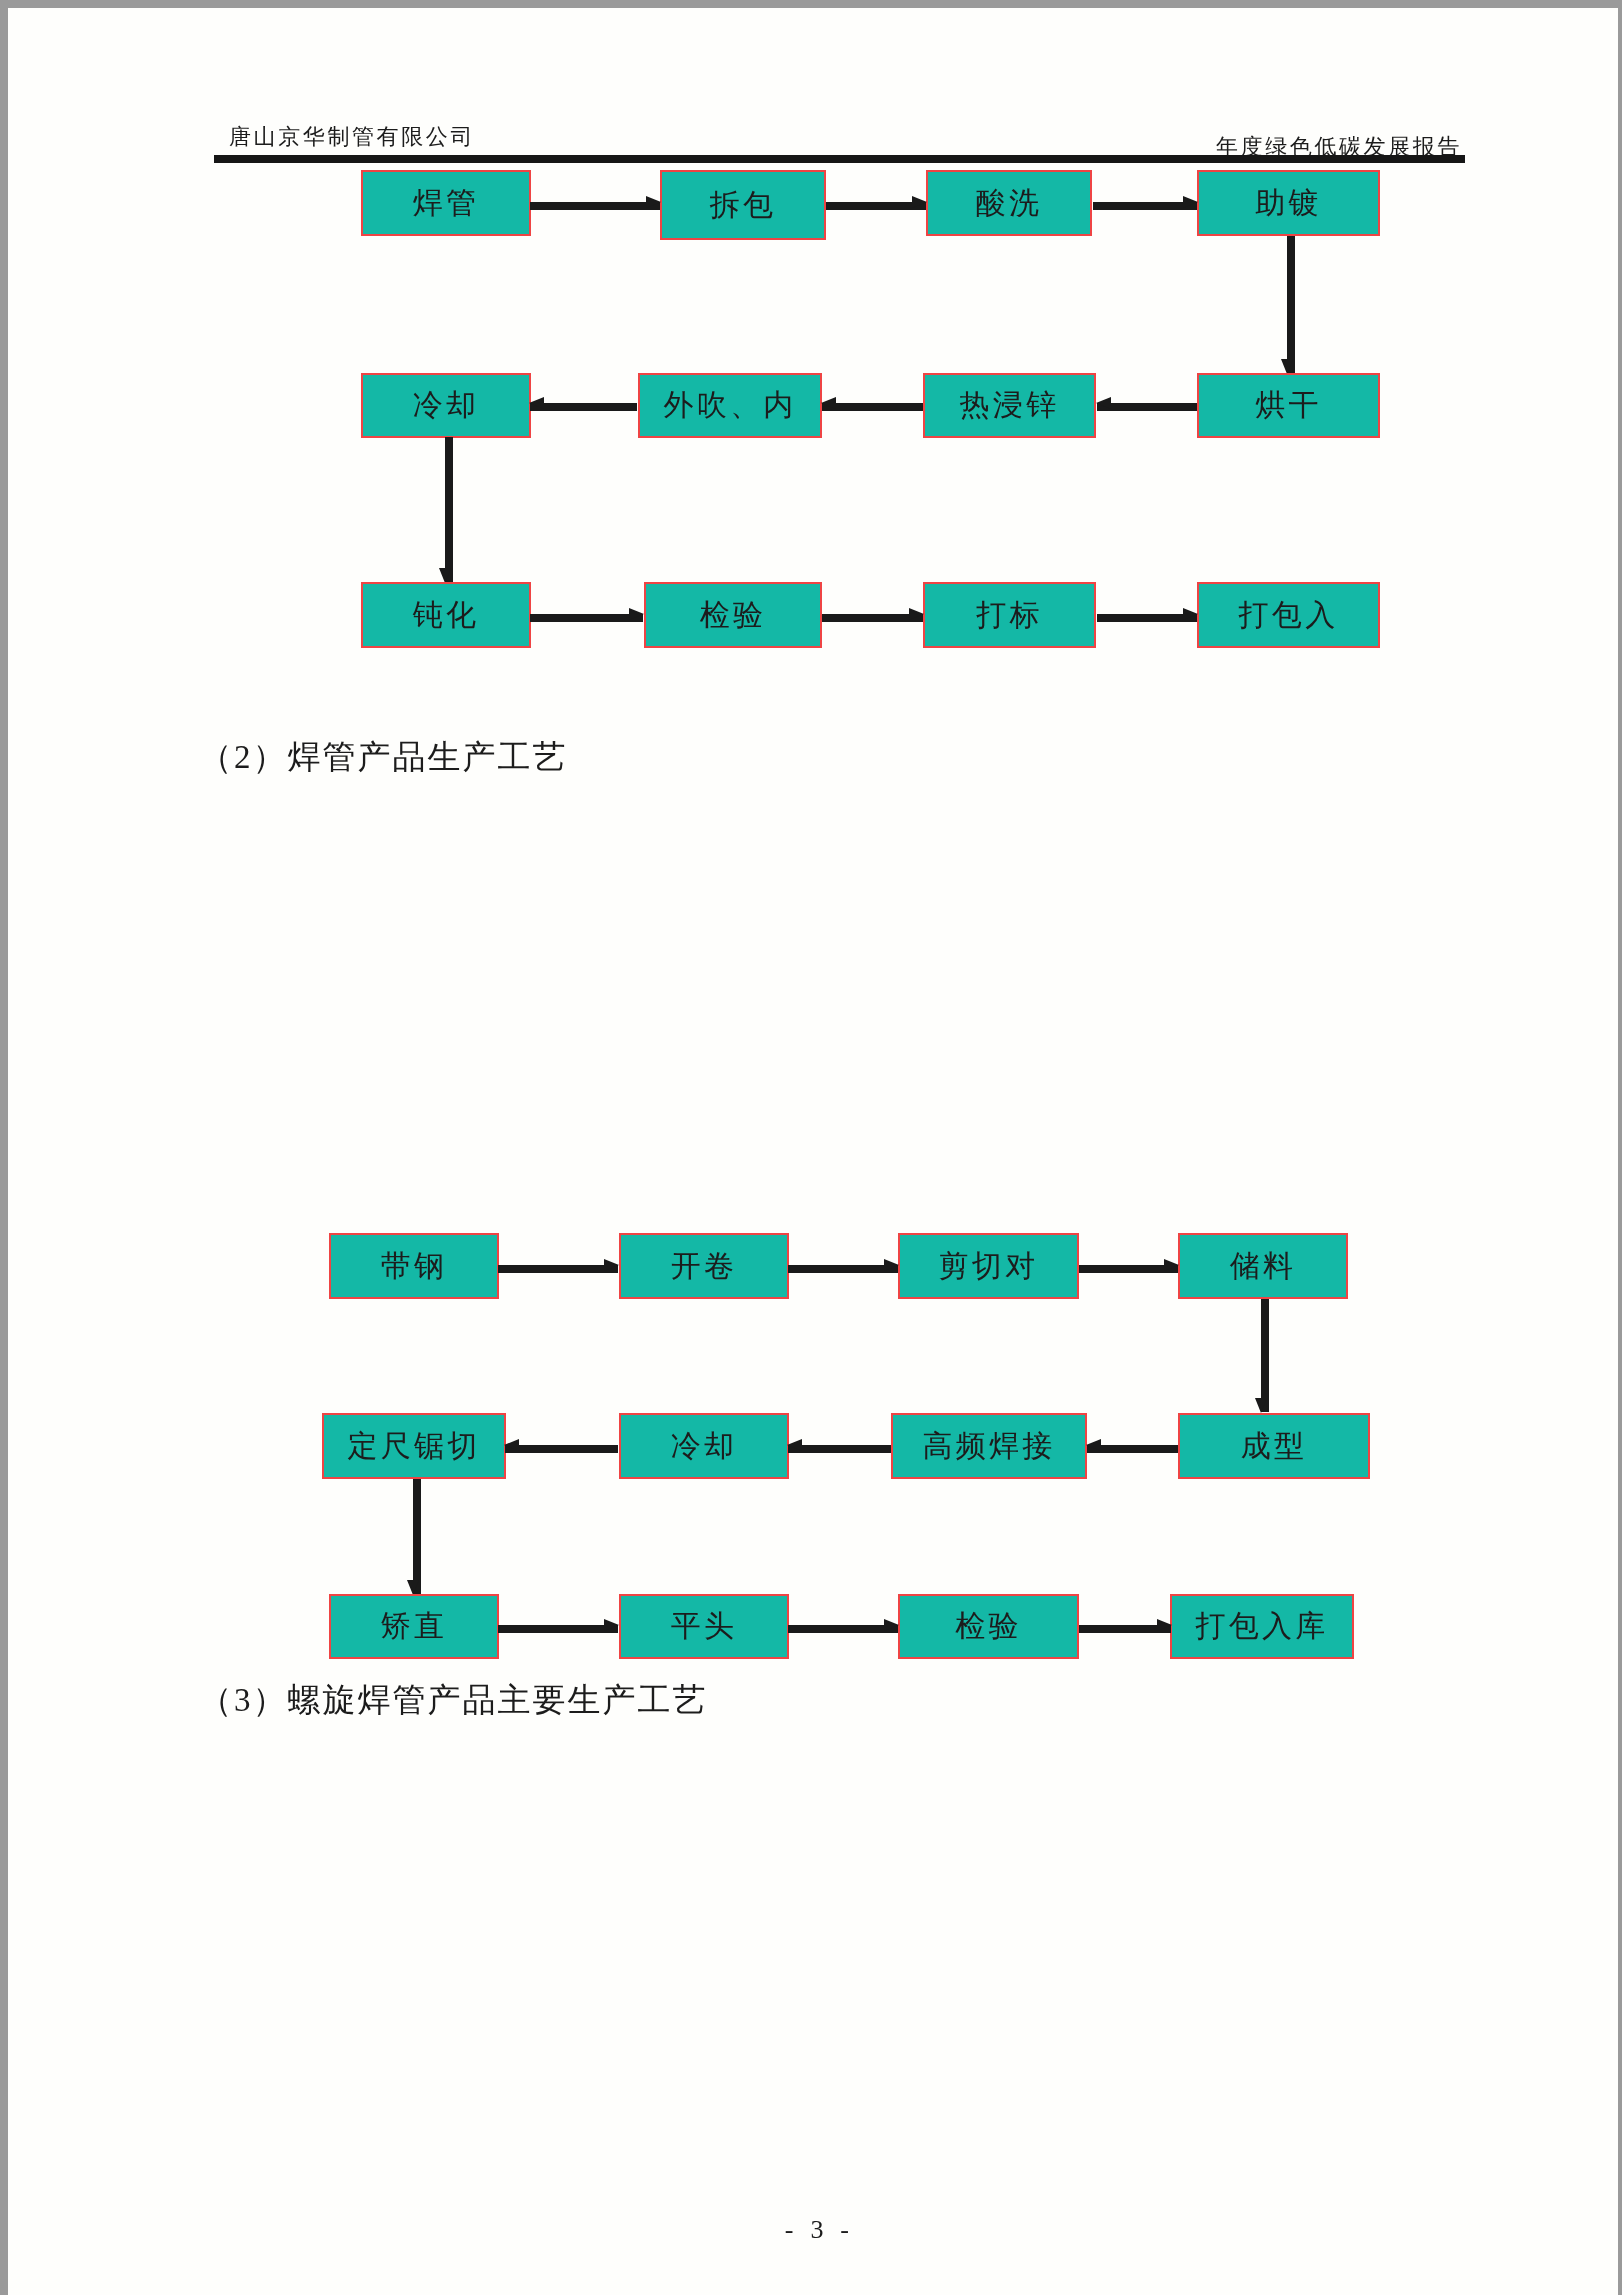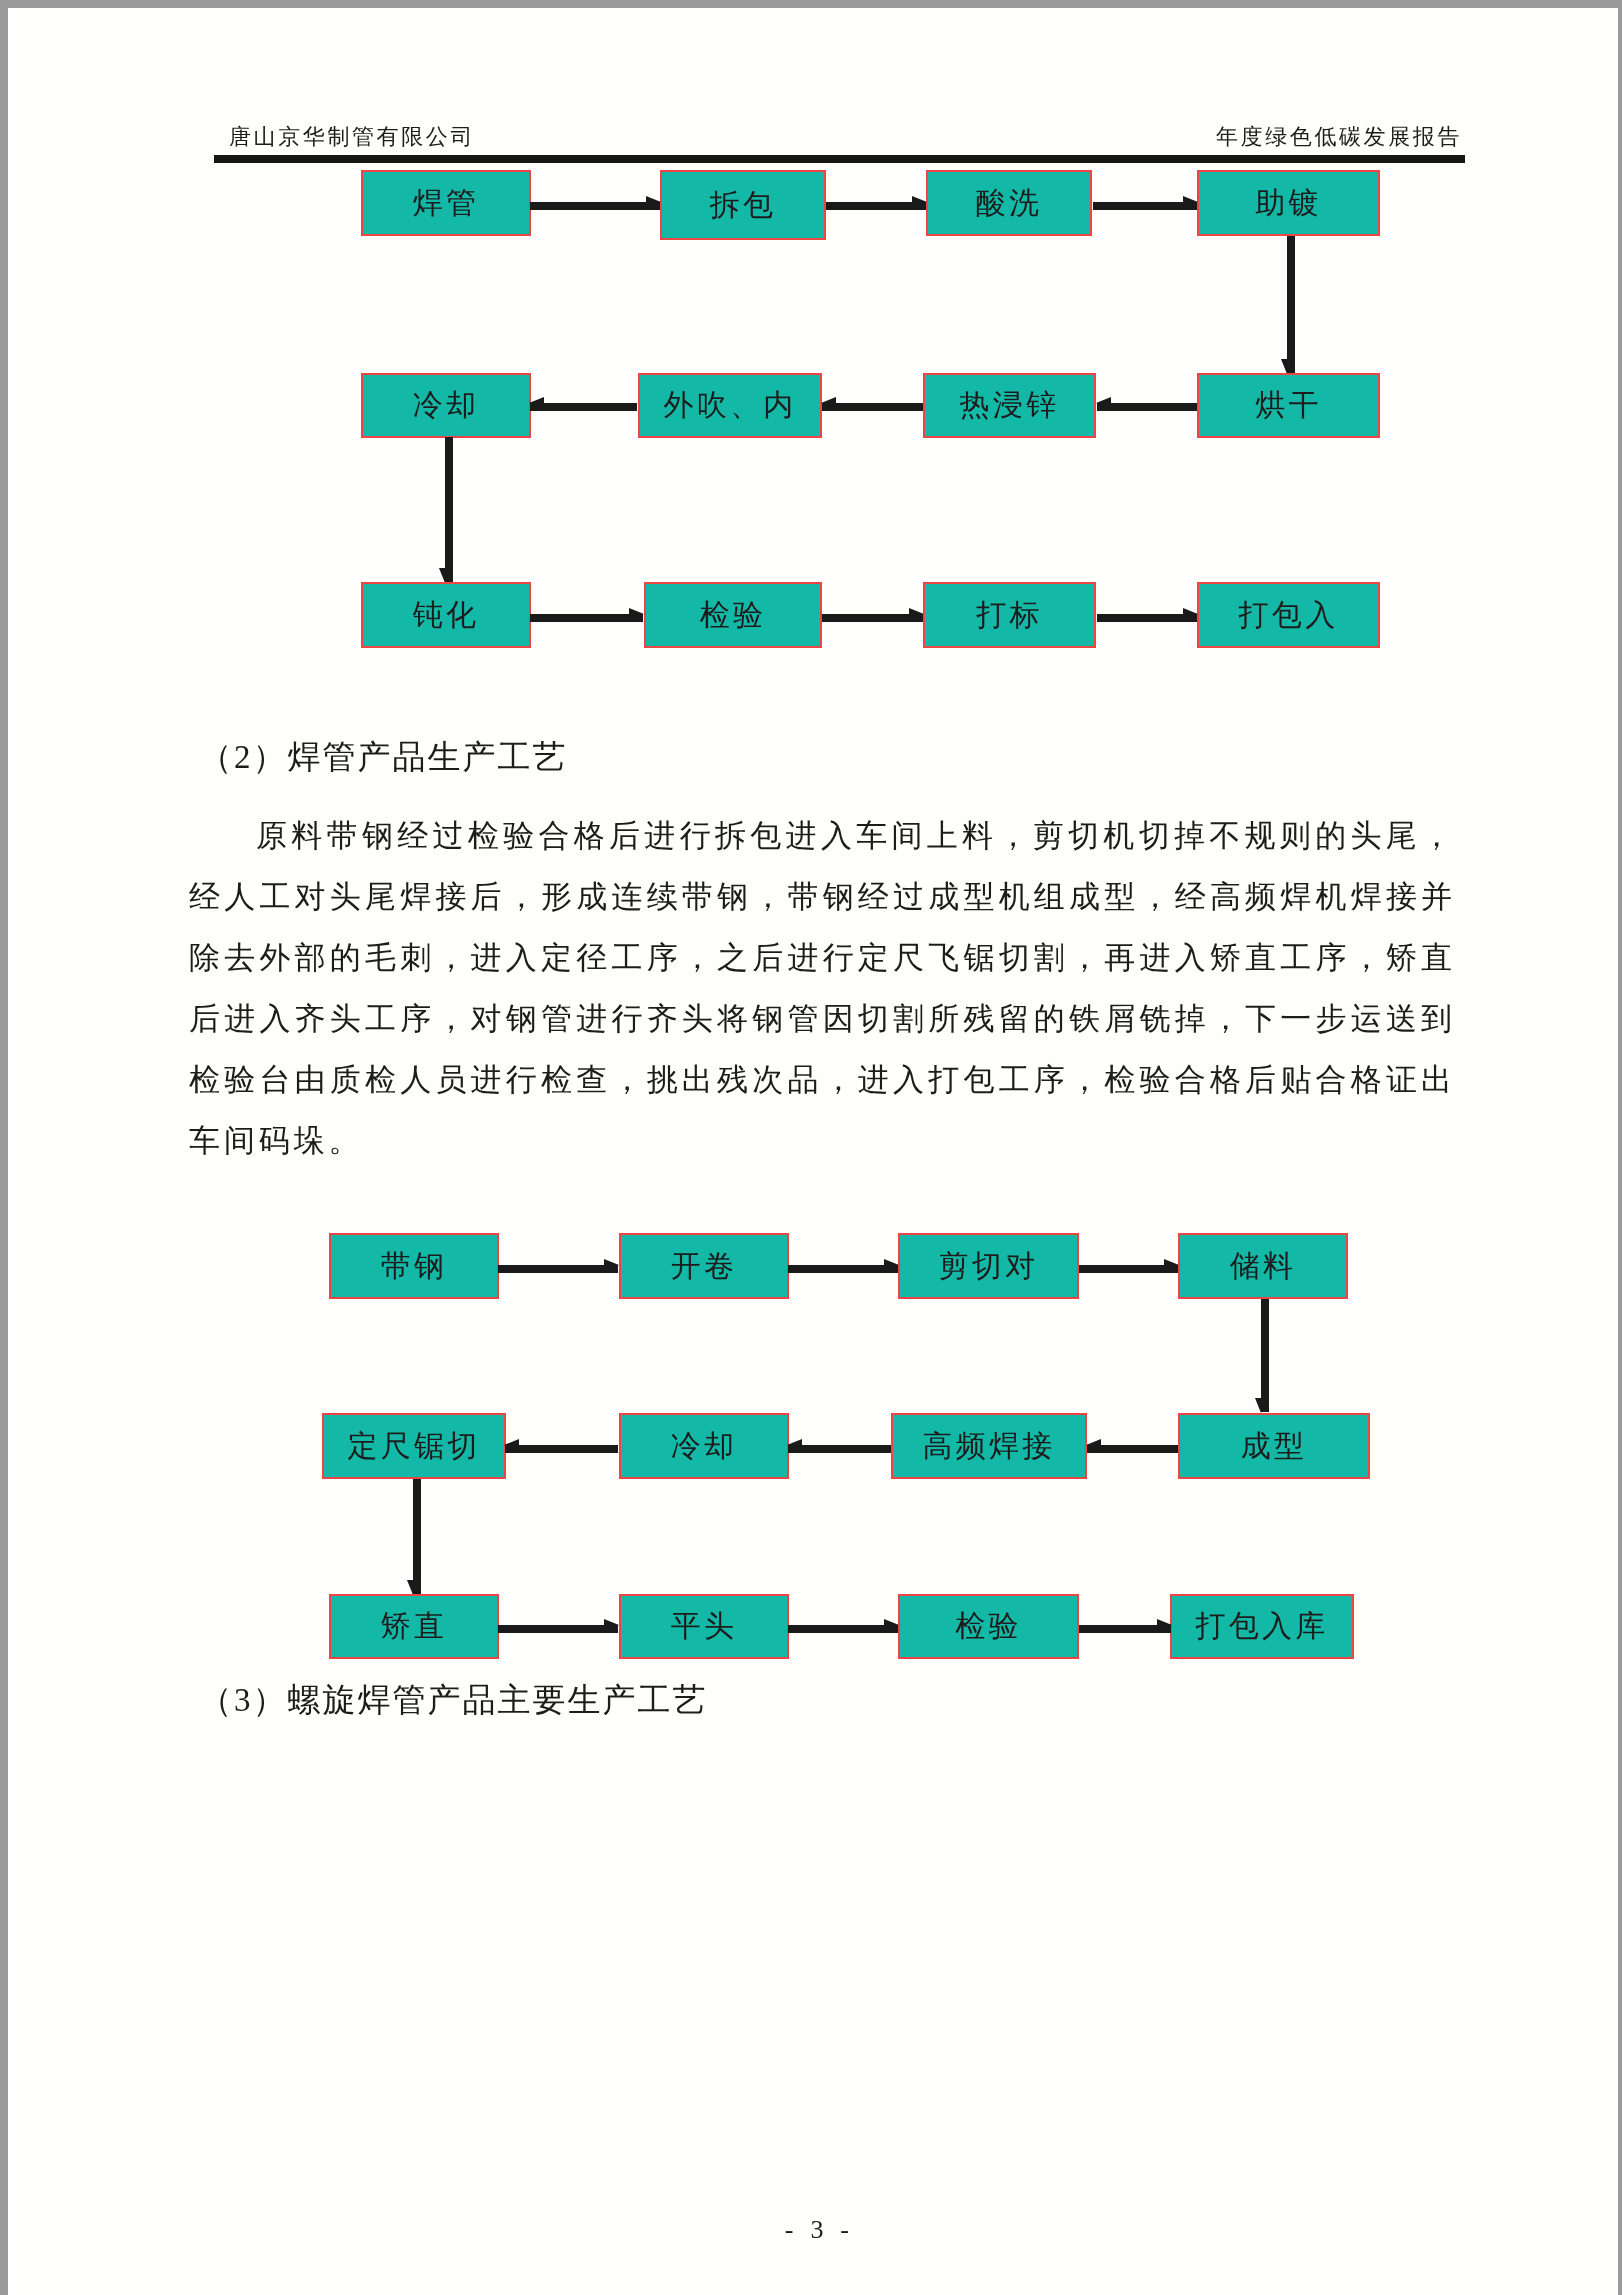--- a/index.html
+++ b/index.html
@@ -10,21 +10,21 @@
     position:relative;
     width:1623px; height:2295px;
     margin:0 auto;
     background:#fefefc;
     color:#1c1c1c;
     overflow:hidden;
   }
 
   
   .hdr-left  { position:absolute; left:217px;  top:110px; font-size:22px; letter-spacing:2.6px; }
-  .hdr-right { position:absolute; right:165px; top:110px; font-size:22px; letter-spacing:2.6px; }
+  .hdr-right { position:absolute; right:165px; top:120px; font-size:22px; letter-spacing:2.6px; }
   .hdr-rule  { position:absolute; left:206px;  top:147px; width:1251px; height:3.3px; background:#161616; }
 
   
   .fbox {
     position:absolute;
     border:2px solid #ef4444;
     background:#14b8a6;
     display:flex; align-items:center; justify-content:center;
     font-size:30px; letter-spacing:3.3px;
     white-space:nowrap; overflow:hidden;
@@ -93,21 +93,20 @@
 
   <div class="fbox" style="left:353px;top:574px;width:170px;height:66px">钝化</div>
   <div class="fbox" style="left:636px;top:574px;width:178px;height:66px">检验</div>
   <div class="fbox" style="left:915px;top:574px;width:173px;height:66px">打标</div>
   <div class="fbox" style="left:1189px;top:574px;width:183px;height:66px">打包入</div>
   <div class="ar right" style="left:522px;top:606px;width:113px"></div>
   <div class="ar right" style="left:814px;top:606px;width:101px"></div>
   <div class="ar right" style="left:1089px;top:606px;width:100px"></div>
 
   <div class="heading" style="top:723px">（2）焊管产品生产工艺</div>
-  <div class="para" style="top:793px">原料带钢经过检验合格后进行拆包进入车间上料，剪切机切掉不规则的头尾，经人工对头尾焊接后，形成连续带钢，带钢经过成型机组成型，经高频焊机焊接并除去外部的毛刺，进入定径工序，之后进行定尺飞锯切割，再进入矫直工序，矫直后进入齐头工序，对钢管进行齐头将钢管因切割所残留的铁屑铣掉，下一步运送到检验台由质检人员进行检查，挑出残次品，进入打包工序，检验合格后贴合格证出车间码垛。</div>
 
   <div class="fbox" style="left:321px;top:1225px;width:170px;height:66px">带钢</div>
   <div class="fbox" style="left:611px;top:1225px;width:170px;height:66px">开卷</div>
   <div class="fbox" style="left:890px;top:1225px;width:181px;height:66px">剪切对</div>
   <div class="fbox" style="left:1170px;top:1225px;width:170px;height:66px">储料</div>
   <div class="ar right" style="left:490px;top:1257px;width:120px"></div>
   <div class="ar right" style="left:780px;top:1257px;width:110px"></div>
   <div class="ar right" style="left:1071px;top:1257px;width:99px"></div>
   <div class="ad" style="left:1253px;top:1291px;height:113px"></div>
 

